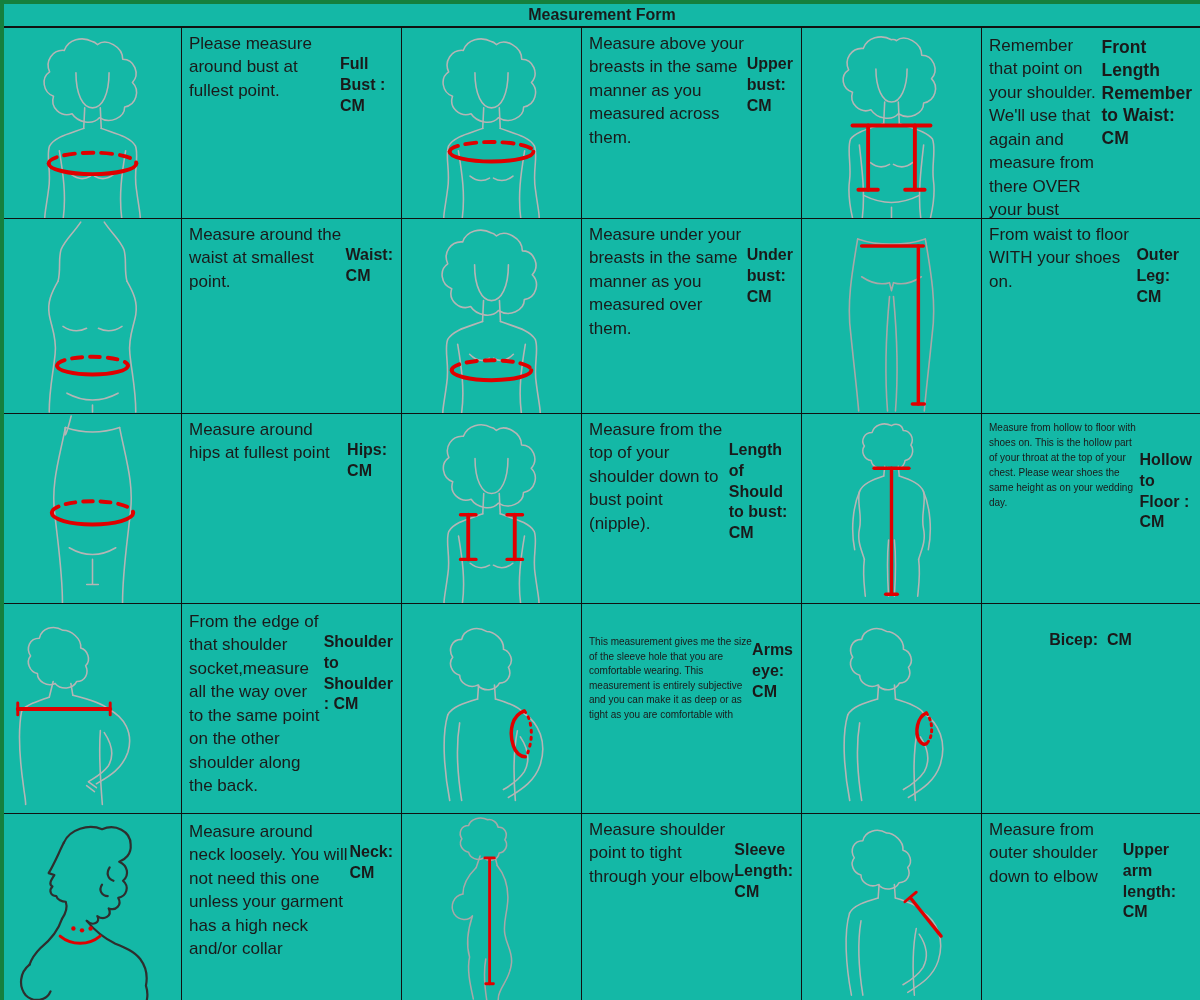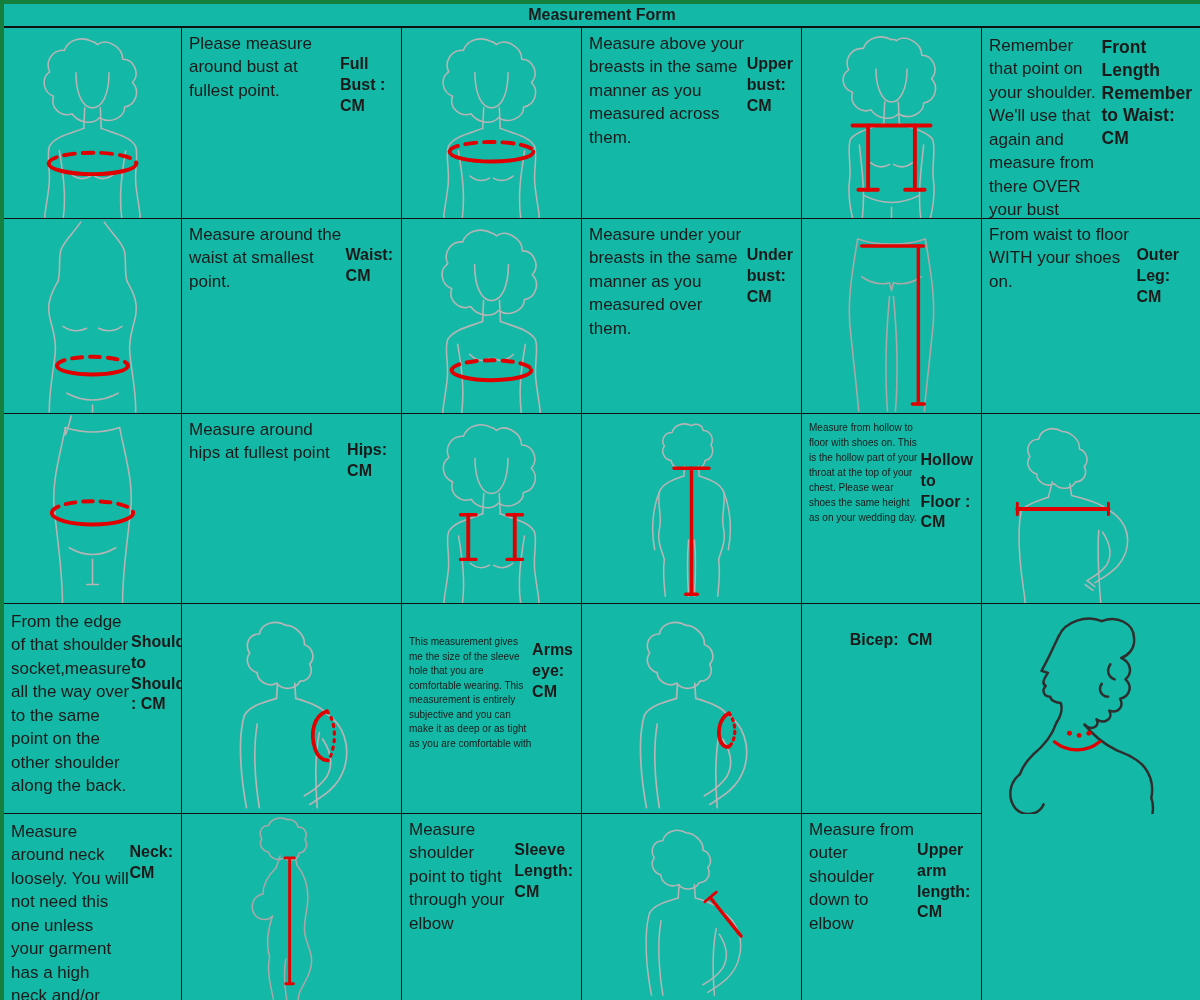--- a/index.html
+++ b/index.html
@@ -188,20 +188,24 @@
         <path class="g" d="M73 46 C73 68 80 82 90 82 C100 82 107 68 107 46"></path>
         <path class="g" d="M82 82 L81 103 M98 82 L99 103"></path>
         <path class="g" d="M81 103 C68 108 52 111 46 121 C42 131 48 147 45 165 C43 181 41 189 41 195"></path>
         <path class="g" d="M99 103 C112 108 128 111 134 121 C138 131 132 147 135 165 C137 181 139 189 139 195"></path>
         <path class="g" d="M56 126 C60 150 63 172 60 195 M124 126 C120 150 117 172 120 195"></path>
         <path class="g" d="M68 154 Q78 162 88 156 M92 156 Q102 162 112 154"></path>
         <path class="r" stroke-width="4" d="M66 104 L66 150 M114 104 L114 150"></path>
         <path class="r" stroke-width="3.5" d="M58 104 L74 104 M58 150 L74 150 M106 104 L122 104 M106 150 L122 150"></path>
       </svg>
     </div>
+    <div class="cell txt">
+      <div class="body-text">Measure from the top of your shoulder down to bust point (nipple).</div>
+      <div class="label-text">Length of Should to bust:  CM</div>
+    </div>
 
     <div class="cell fig">
       <svg viewBox="0 0 180 195">
         <path class="g" d="M90 12 C82 8 72 11 70 19 C62 19 58 27 62 33 C58 39 62 47 69 48 C70 55 80 59 86 55 C93 60 103 56 104 48 C111 47 114 38 110 32 C114 25 109 17 102 17 C101 11 95 9 90 12 Z"></path>
         <path class="g" d="M83 54 L82 64 M97 54 L98 64"></path>
         <path class="g" d="M82 64 C70 68 60 72 57 80 C54 92 60 104 57 118 C54 132 60 142 62 150"></path>
         <path class="g" d="M98 64 C110 68 120 72 123 80 C126 92 120 104 123 118 C126 132 120 142 118 150"></path>
         <path class="g" d="M57 80 C50 96 48 120 52 140 M123 80 C130 96 132 120 128 140"></path>
         <path class="g" d="M62 150 C60 165 62 178 63 188 M118 150 C120 165 118 178 117 188"></path>
         <path class="g" d="M87 130 C85 150 86 172 87 188 M93 130 C95 150 94 172 93 188"></path>

